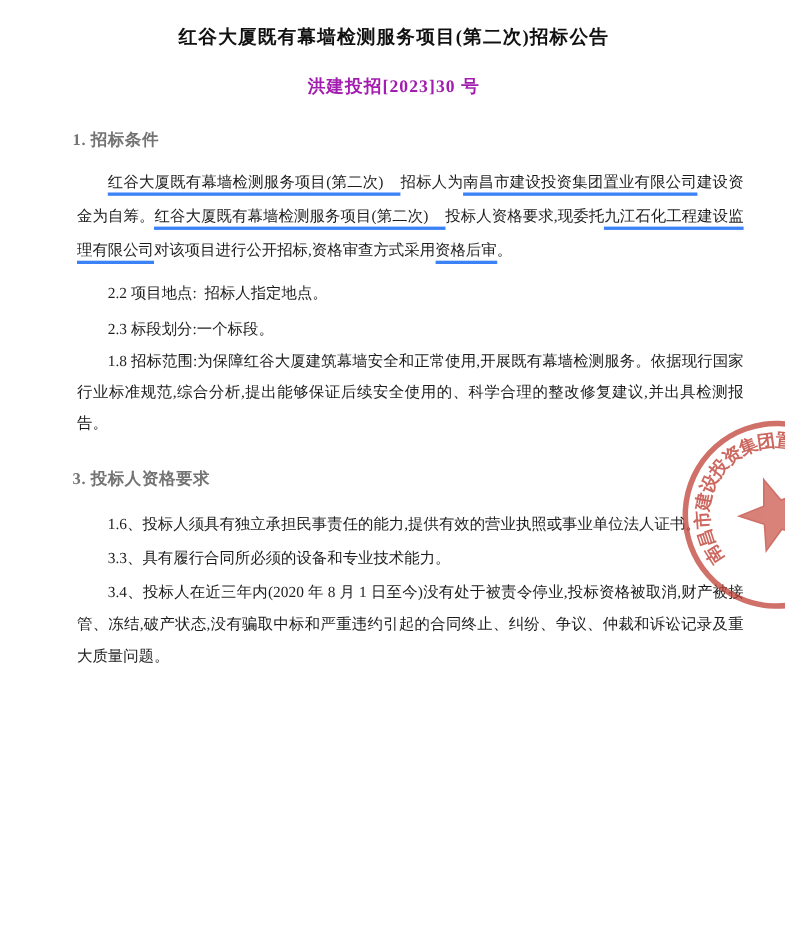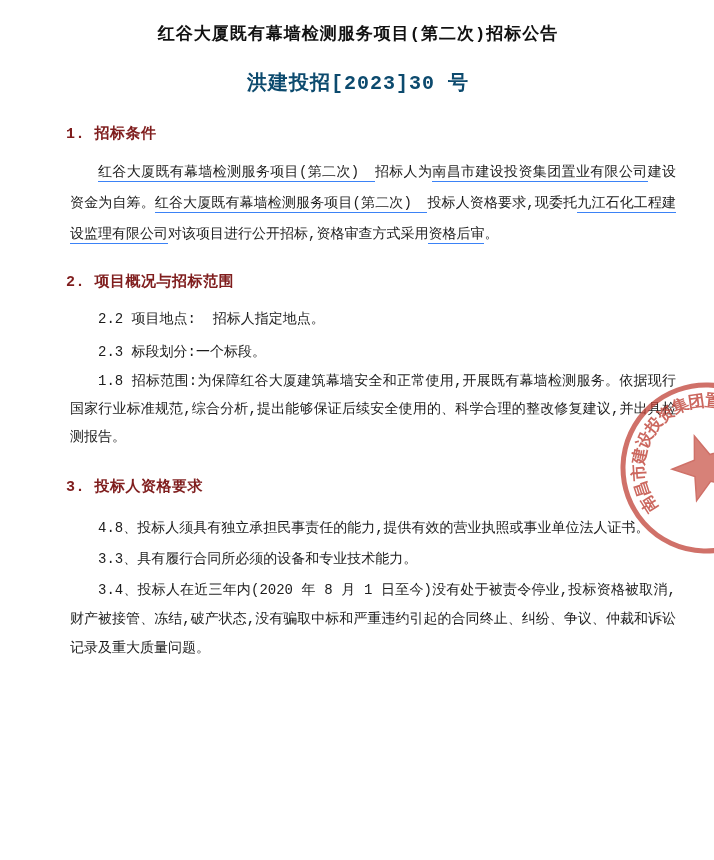--- a/index.html
+++ b/index.html
@@ -15,42 +15,41 @@
     color: #1c1c1c;
     position: relative;
   }
   .page {
     position: relative;
     width: 714px;
     height: 644px;
     padding: 14px 38px 0 70px;
     box-sizing: border-box;
     z-index: 1;
-    font-family: Liberation Mono, monospace;
   }
   .doc-title {
     font-size: 17px;
     font-weight: bold;
     text-align: center;
     margin: 8px 30px 24px 0;
     letter-spacing: 1px;
     color: #111;
   }
   .doc-number {
-    font-size: 20px;
+    font-size: 16px;
     font-weight: bold;
     text-align: center;
     margin: 0 30px 28px 0;
     letter-spacing: 1px;
-    color: #0c4a6e;
+    color: #a21caf;
   }
   .sec-heading {
     font-size: 15px;
     font-weight: bold;
-    color: #7f1d1d;
+    color: #737373;
     margin: 0 0 14px -4px;
     letter-spacing: 0.5px;
   }
   .sec-heading.mt1 { margin-top: 22px; }
   .sec-heading.mt2 { margin-top: 26px; margin-bottom: 18px; }
   .para {
     font-size: 14px;
     line-height: 31px;
     text-align: justify;
     text-indent: 2em;
@@ -59,21 +58,21 @@
   .item {
     font-size: 14px;
     line-height: 28px;
     text-align: justify;
     text-indent: 2em;
     margin: 0 0 5px 0;
   }
   .item.tight { margin-bottom: 1px; }
   .item.s3 { line-height: 29px; margin-bottom: 2px; }
   .u {
-    border-bottom: 1px solid #3b82f6;
+    border-bottom: 3px solid #3b82f6;
     padding-bottom: 1px;
   }
   .u.pad { padding-right: 1.1em; }
   .stamp {
     position: absolute;
     left: 591px;
     top: 353px;
     width: 230px;
     height: 230px;
     z-index: 2;
@@ -86,29 +85,28 @@
 
 <div class="page">
 
   <div class="doc-title">红谷大厦既有幕墙检测服务项目(第二次)招标公告</div>
   <div class="doc-number">洪建投招[2023]30 号</div>
 
   <div class="sec-heading">1. 招标条件</div>
 
   <p class="para"><span class="u pad">红谷大厦既有幕墙检测服务项目(第二次)</span><span>招标人为</span><span class="u">南昌市建设投资集团置业有限公司</span><span>建设资金为自筹。</span><span class="u pad">红谷大厦既有幕墙检测服务项目(第二次)</span><span>投标人资格要求,现委托</span><span class="u">九江石化工程建设监理有限公司</span><span>对该项目进行公开招标,资格审查方式采用</span><span class="u">资格后审</span><span>。</span></p>
 
-  <div class="sec-heading mt1">2. 项目概况与招标范围</div>
 
   <p class="item">2.2 项目地点: &nbsp;招标人指定地点。</p>
   <p class="item tight">2.3 标段划分:一个标段。</p>
   <p class="item tight">1.8 招标范围:为保障红谷大厦建筑幕墙安全和正常使用,开展既有幕墙检测服务。依据现行国家行业标准规范,综合分析,提出能够保证后续安全使用的、科学合理的整改修复建议,并出具检测报告。</p>
 
   <div class="sec-heading mt2">3. 投标人资格要求</div>
 
-  <p class="item s3">4.8、投标人须具有独立承担民事责任的能力,提供有效的营业执照或事业单位法人证书。</p>
+  <p class="item s3">1.6、投标人须具有独立承担民事责任的能力,提供有效的营业执照或事业单位法人证书。</p>
   <p class="item s3">3.3、具有履行合同所必须的设备和专业技术能力。</p>
   <p class="item s3">3.4、投标人在近三年内(2020 年 8 月 1 日至今)没有处于被责令停业,投标资格被取消,财产被接管、冻结,破产状态,没有骗取中标和严重违约引起的合同终止、纠纷、争议、仲裁和诉讼记录及重大质量问题。</p>
 
 </div>
 
 <svg class="stamp" viewBox="0 0 230 230" xmlns="http://www.w3.org/2000/svg">
   <g transform="rotate(-20 115 115)">
     <circle cx="115" cy="115" r="83" fill="none" stroke="#bf4136" stroke-width="5" opacity="0.85"></circle>
     <defs>
       <path id="sealTextArc" d="M 56.7 136.2 A 62 62 0 1 1 173.3 136.2" fill="none"></path>

